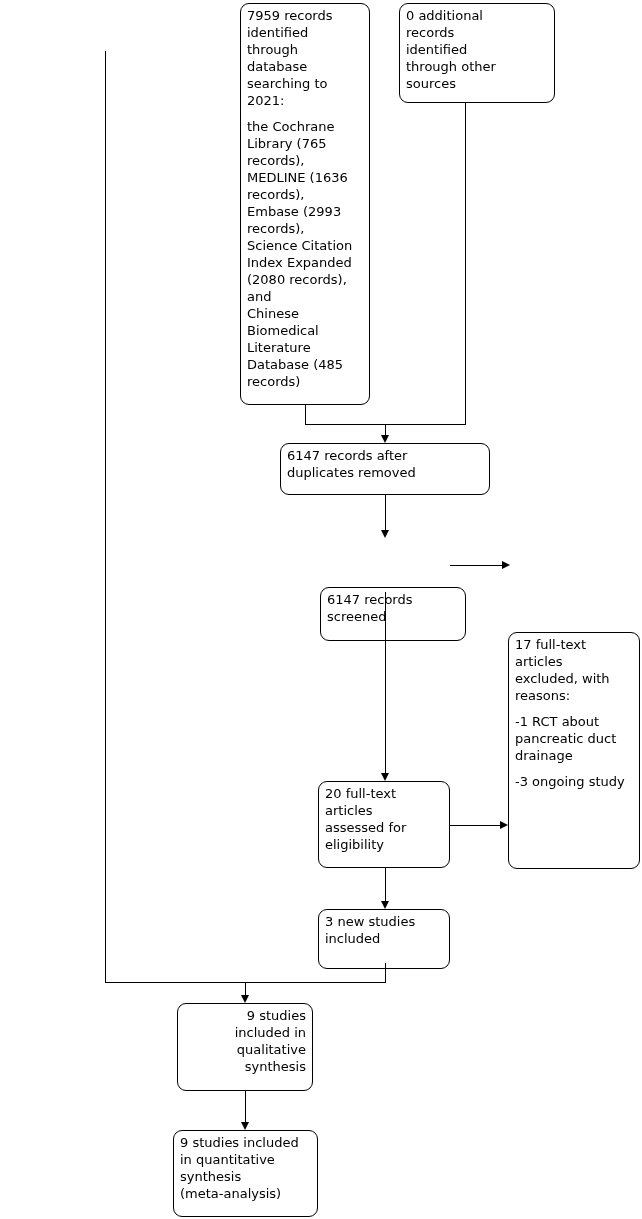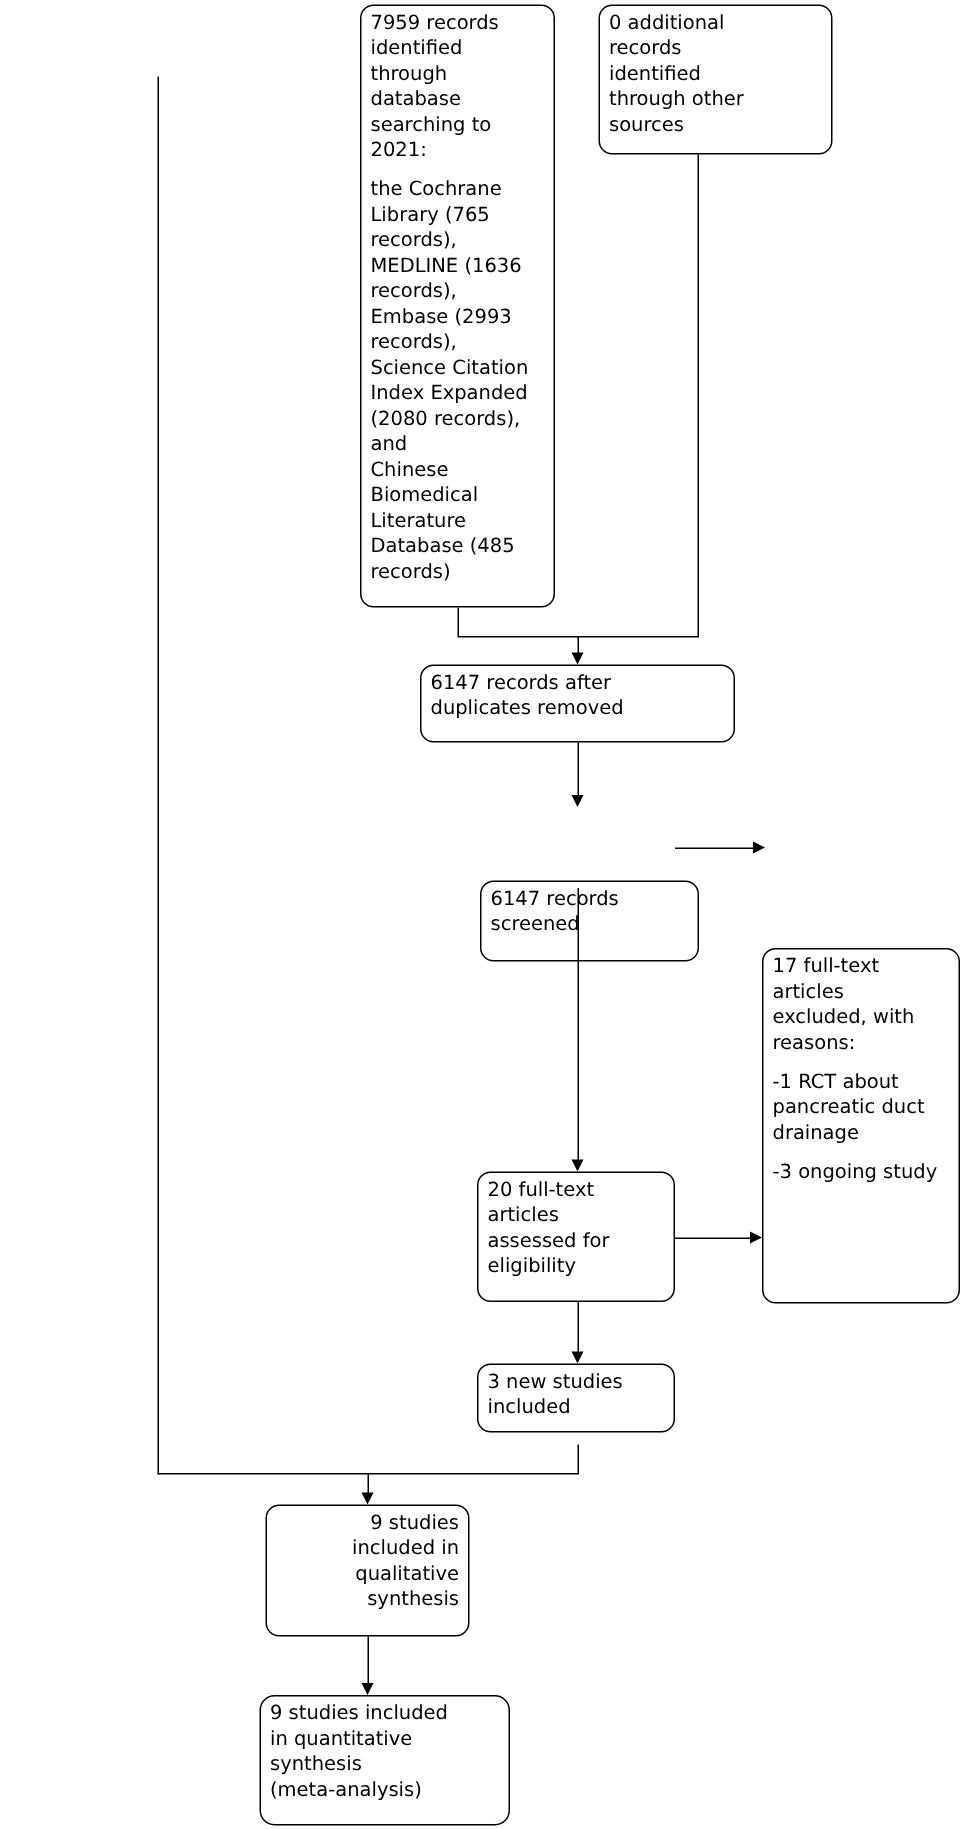--- a/index.html
+++ b/index.html
@@ -121,33 +121,33 @@
     <p>-3 ongoing study</p>
   </div>
 
   <div class="node" style="left:318px; top:781px; width:132px; height:87px;">
     <p>20 full-text
 articles
 assessed for
 eligibility</p>
   </div>
 
-  <div class="node" style="left:318px; top:909px; width:132px; height:46px;">
+  <div class="node" style="left:318px; top:909px; width:132px; height:60px;">
     <p>3 new studies
 included</p>
   </div>
 
   <div class="node" style="left:177px; top:1003px; width:136px; height:88px;text-align:right;">
     <p>9 studies
 included in
 qualitative
 synthesis</p>
   </div>
 
-  <div class="node" style="left:173px; top:1130px; width:167px; height:87px;border-radius:10px;">
+  <div class="node" style="left:173px; top:1130px; width:145px; height:87px;">
     <p>9 studies included
 in quantitative
 synthesis
 (meta-analysis)</p>
   </div>
 
   <div class="vline" style="left:105px; top:51px; height:932px;"></div>
 
   <div class="vline" style="left:305px; top:405px; height:19px;"></div>
 

